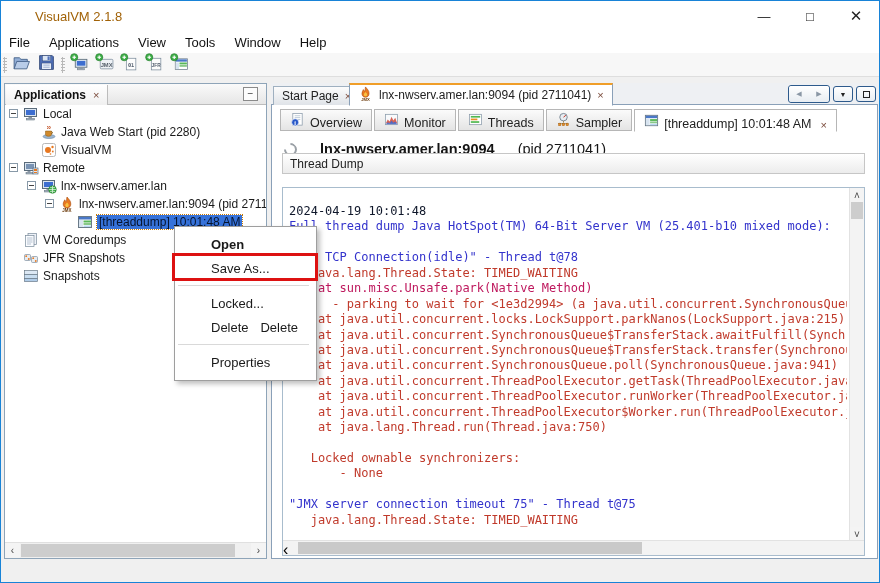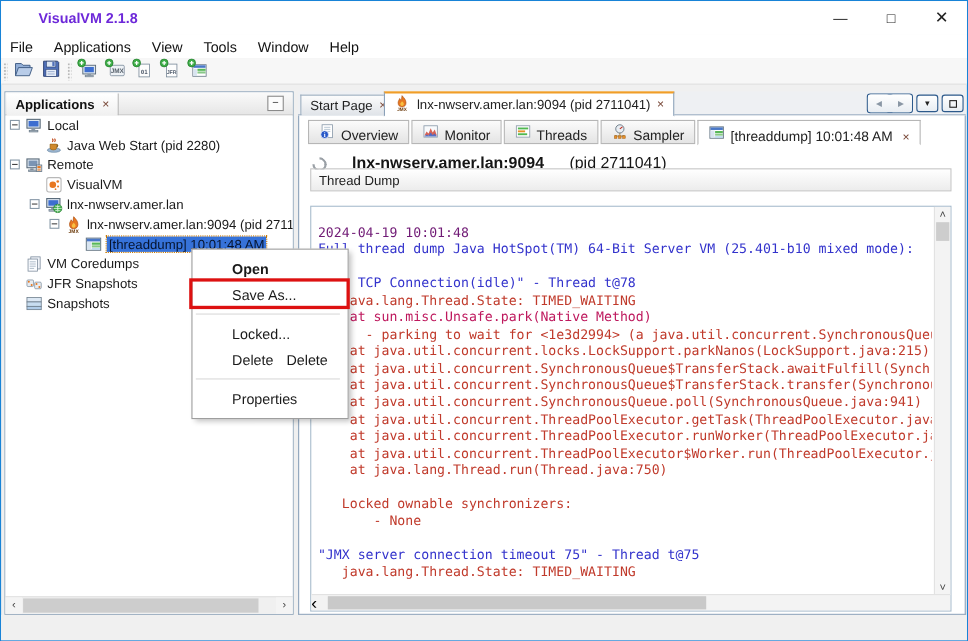--- a/index.html
+++ b/index.html
@@ -4,21 +4,21 @@
 <style>
   * { box-sizing: border-box; margin: 0; padding: 0; }
   html,body { width:880px; height:583px; }
   body { font-family:"Liberation Sans", sans-serif; background:#f0f0f0; position:relative; overflow:hidden; }
 
   #window { position:absolute; inset:0; width:880px; height:583px; border:1px solid #1883d7; background:#f0f0f0; }
 
   
   .titlebar { position:absolute; left:0; top:0; width:878px; height:30px; background:#ffffff; }
   .app-icon { position:absolute; left:10px; top:7px; width:17px; height:17px; }
-  .title { position:absolute; left:34px; top:8px; font-size:13px; color:#6d28d9;font-weight:bold; }
+  .title { position:absolute; left:34px; top:8px; font-size:13px; color:#a16207; }
   .win-controls { position:absolute; right:0; top:0; height:30px; display:flex; }
   .win-btn { width:46px; height:30px; display:flex; align-items:center; justify-content:center; font-size:13px; color:#222; }
   .win-btn.close { font-size:15px; }
 
   
   .menubar { position:absolute; left:0; top:30px; width:878px; height:22px; background:#ffffff; display:flex; align-items:center; padding-left:4px; }
   .menu-item { font-size:13px; color:#111; padding:2px 4px; margin-right:11px; }
 
   
   .toolbar { position:absolute; left:0; top:52px; width:878px; height:24px; background:#f7f7f7; border-bottom:1px solid #dedede; display:flex; align-items:center; }
@@ -211,41 +211,41 @@
         <div class="tree-row">
           <span class="tree-icon" style="left:36px"><svg viewBox="0 0 16 16">
               <ellipse cx="8" cy="12.5" rx="6" ry="2" fill="#9db6d0" stroke="#5a7a9a" stroke-width="0.5"></ellipse>
               <path d="M4.5 7 h6 v3.5 a3 1.8 0 0 1 -6 0 Z" fill="#d0892c" stroke="#8a5a10" stroke-width="0.5"></path>
               <path d="M10.5 7.5 q2 0.5 0 2.5" fill="none" stroke="#8a5a10"></path>
               <path d="M6.5 2 q1.5 1.5 0 3 M8.5 2 q1.5 1.5 0 3" fill="none" stroke="#c04818" stroke-width="1"></path>
             </svg></span>
           <span class="tree-label" style="left:56px">Java Web Start (pid 2280)</span>
         </div>
         <div class="tree-row">
+          <span class="tree-icon" style="left:36px"><svg viewBox="0 0 16 16">
+              <rect x="1.5" y="1.5" width="13" height="13" rx="2" fill="#ffffff" stroke="#b8b8b8"></rect>
+              <circle cx="7" cy="8" r="3" fill="#e87820"></circle>
+              <circle cx="11.5" cy="5" r="1.2" fill="#e87820"></circle>
+              <circle cx="11.8" cy="9.5" r="0.9" fill="#e87820"></circle>
+              <circle cx="9.5" cy="12" r="0.8" fill="#e87820"></circle>
+            </svg></span>
+          <span class="tree-label" style="left:56px">VisualVM</span>
+        </div>
+        <div class="tree-row">
           <span class="expander" style="left:4px"></span>
           <span class="tree-icon" style="left:18px"><svg viewBox="0 0 16 16">
               <rect x="1.5" y="2.5" width="11" height="8" fill="#dce6f0" stroke="#5a6b7a"></rect>
               <rect x="3" y="4" width="8" height="5" fill="#7a94b4"></rect>
               <rect x="4.5" y="11" width="3" height="1.5" fill="#8a98a6"></rect>
               <rect x="3" y="12.5" width="7" height="1.5" fill="#aab6c2" stroke="#5a6b7a" stroke-width="0.5"></rect>
               <rect x="10" y="8" width="5" height="6" fill="#e0e8f0" stroke="#5a6b7a" stroke-width="0.7"></rect>
               <rect x="11" y="9" width="3" height="2" fill="#e87820"></rect>
               <rect x="11" y="12" width="3" height="1" fill="#e87820"></rect>
             </svg></span>
           <span class="tree-label" style="left:38px">Remote</span>
-        </div>
-        <div class="tree-row">
-          <span class="tree-icon" style="left:36px"><svg viewBox="0 0 16 16">
-              <rect x="1.5" y="1.5" width="13" height="13" rx="2" fill="#ffffff" stroke="#b8b8b8"></rect>
-              <circle cx="7" cy="8" r="3" fill="#e87820"></circle>
-              <circle cx="11.5" cy="5" r="1.2" fill="#e87820"></circle>
-              <circle cx="11.8" cy="9.5" r="0.9" fill="#e87820"></circle>
-              <circle cx="9.5" cy="12" r="0.8" fill="#e87820"></circle>
-            </svg></span>
-          <span class="tree-label" style="left:56px">VisualVM</span>
         </div>
         <div class="tree-row">
           <span class="expander" style="left:22px"></span>
           <span class="tree-icon" style="left:36px"><svg viewBox="0 0 16 16">
               <rect x="1.5" y="2.5" width="12" height="8" fill="#dce6f0" stroke="#5a6b7a"></rect>
               <rect x="3" y="4" width="9" height="5" fill="#3d6ed0"></rect>
               <rect x="5.5" y="11" width="3.5" height="1.5" fill="#8a98a6"></rect>
               <rect x="3.5" y="12.5" width="8" height="1.5" fill="#aab6c2" stroke="#5a6b7a" stroke-width="0.5"></rect>
               <circle cx="11.5" cy="11.5" r="3.8" fill="#3fae49" stroke="#1f7a28" stroke-width="0.6"></circle>
               <path d="M7.8 11.5 h7.4 M11.5 7.8 v7.4 M9 9.2 q2.5 1.5 5 0 M9 13.8 q2.5 -1.5 5 0" stroke="#ffffff" stroke-width="0.6" fill="none"></path>
@@ -386,21 +386,21 @@
           </div>
         </div>
       <div class="heading">
         <span class="ring-icon"></span>
         <span class="host">lnx-nwserv.amer.lan:9094</span>
         <span class="pid">(pid 2711041)</span>
       </div>
       <div class="section-header">Thread Dump</div>
       <div class="dump-area">
         <div class="dump-pre" id="dump-pre">
-            <div class="dump-line" style="color: #701a75;">2024-04-19 10:01:48</div>
+            <div class="dump-line" style="color: #0f172a;">2024-04-19 10:01:48</div>
             <div class="dump-line" style="color: rgb(51, 51, 204);">Full thread dump Java HotSpot(TM) 64-Bit Server VM (25.401-b10 mixed mode):</div>
             <div class="dump-line" style="color: rgb(192, 58, 43);"></div>
             <div class="dump-line" style="color: rgb(51, 51, 204);">"RMI TCP Connection(idle)" - Thread t@78</div>
             <div class="dump-line" style="color: rgb(192, 58, 43);">   java.lang.Thread.State: TIMED_WAITING</div>
             <div class="dump-line" style="color: #be185d;">    at sun.misc.Unsafe.park(Native Method)</div>
             <div class="dump-line" style="color: rgb(192, 58, 43);">      - parking to wait for &lt;1e3d2994&gt; (a java.util.concurrent.SynchronousQueue$TransferStack)</div>
             <div class="dump-line" style="color: rgb(192, 58, 43);">    at java.util.concurrent.locks.LockSupport.parkNanos(LockSupport.java:215)</div>
             <div class="dump-line" style="color: rgb(192, 58, 43);">    at java.util.concurrent.SynchronousQueue$TransferStack.awaitFulfill(SynchronousQueue.java:460)</div>
             <div class="dump-line" style="color: rgb(192, 58, 43);">    at java.util.concurrent.SynchronousQueue$TransferStack.transfer(SynchronousQueue.java:362)</div>
             <div class="dump-line" style="color: rgb(192, 58, 43);">    at java.util.concurrent.SynchronousQueue.poll(SynchronousQueue.java:941)</div>

